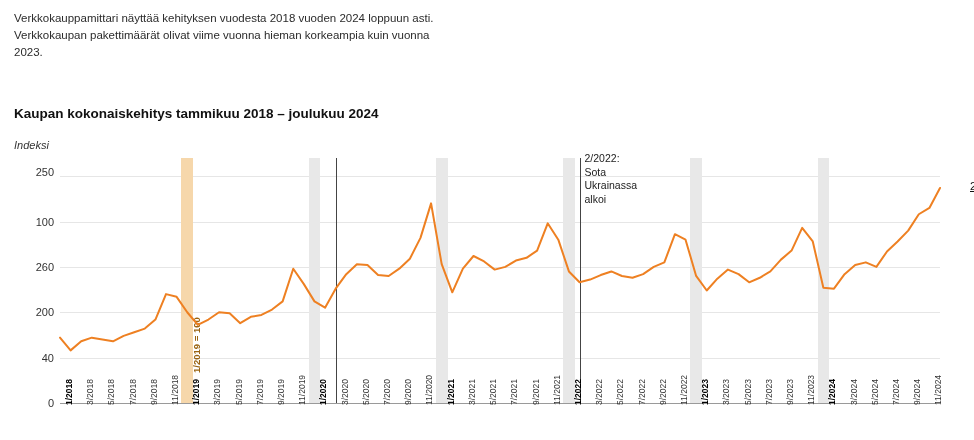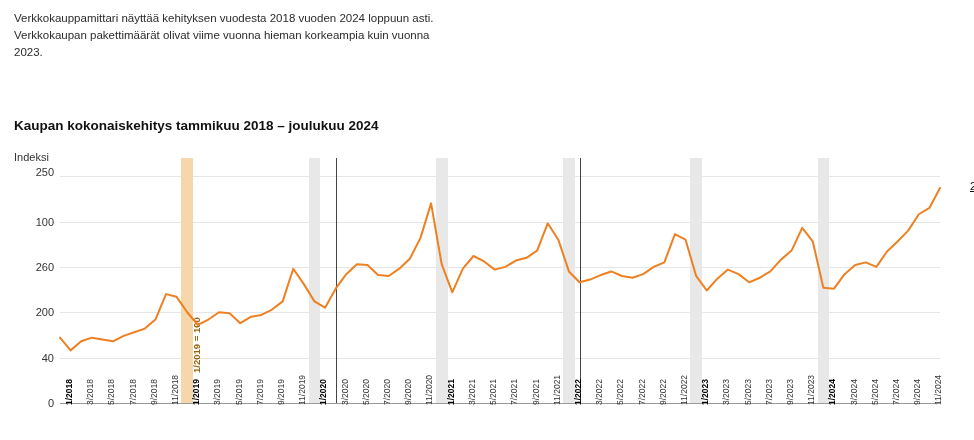--- a/index.html
+++ b/index.html
@@ -10,25 +10,25 @@
     color:#1a1a1a;
     overflow:hidden;
     position:relative;
   }
   .intro{
     position:absolute;left:14px;top:10px;width:420px;
     font-size:11.5px;line-height:17px;color:#2b2b2b;
   }
   .chart-title{
     position:absolute;left:14px;top:106px;
-    font-size:13.5px;font-weight:bold;color:#111;margin-top:12px;
+    font-size:13.5px;font-weight:bold;color:#111;
   }
   .axis-label{
-    position:absolute;left:14px;top:151px;
-    font-size:11px;color:#333;
+    position:absolute;left:14px;top:139px;
+    font-size:11px;color:#333;font-style:italic;
   }
   .plot-wrap{
     position:absolute;left:14px;top:140px;width:946px;height:296px;
   }
   
   .plot{
     position:absolute;left:46px;top:18px;width:880px;height:245px;
   }
   .gridline{
     position:absolute;left:0;width:100%;height:1px;background:#e6e6e6;
@@ -99,20 +99,24 @@
       <div class="ytick" style="top: 14px;">250</div>
       <div class="band" style="left: 248.627px; width: 11.6627px;"></div>
       <div class="band" style="left: 375.855px; width: 11.6627px;"></div>
       <div class="band" style="left: 503.084px; width: 11.6627px;"></div>
       <div class="band" style="left: 630.313px; width: 11.6627px;"></div>
       <div class="band" style="left: 757.542px; width: 11.6627px;"></div>
       <div class="band highlight" style="left: 121.398px; width: 11.6627px;"></div>
       <div class="band-label" style="left: 131.229px; top: 215px;">1/2019 = 100</div>
       <div class="vline" style="left: 275.663px;"></div>
       <div class="vline" style="left: 519.518px;"></div>
+      <div class="annot" style="left: 524.518px; top: -6px;">2/2022:
+Sota
+Ukrainassa
+alkoi</div>
       <svg class="series" width="880" height="245">
         <polyline points="0.00,179.67 10.60,192.37 21.20,183.30 31.81,179.67 42.41,181.48 53.01,183.30 63.61,177.85 74.22,174.22 84.82,170.59 95.42,161.52 106.02,136.11 116.63,138.83 127.23,154.26 137.83,166.96 148.43,161.52 159.04,154.26 169.64,155.17 180.24,165.15 190.84,158.80 201.45,156.98 212.05,151.54 222.65,143.37 233.25,110.70 243.86,126.13 254.46,143.37 265.06,149.72 275.66,130.67 286.27,116.15 296.87,106.17 307.47,107.07 318.07,117.06 328.67,117.96 339.28,110.70 349.88,100.72 360.48,79.85 371.08,45.37 381.69,106.17 392.29,134.30 402.89,110.70 413.49,98.00 424.10,103.44 434.70,111.61 445.30,108.89 455.90,102.54 466.51,99.81 477.11,92.56 487.71,65.33 498.31,81.67 508.92,113.43 519.52,124.31 530.12,121.59 540.72,117.06 551.33,113.43 561.93,117.96 572.53,119.78 583.13,116.15 593.73,108.89 604.34,104.35 614.94,76.22 625.54,81.67 636.14,117.96 646.75,132.48 657.35,120.69 667.95,111.61 678.55,116.15 689.16,124.31 699.76,119.78 710.36,113.43 720.96,101.63 731.57,92.56 742.17,69.87 752.77,83.48 763.37,129.76 773.98,130.67 784.58,116.15 795.18,107.07 805.78,104.35 816.39,108.89 826.99,93.46 837.59,83.48 848.19,72.59 858.80,56.26 869.40,49.91 880.00,29.94" fill="none" stroke="#ee8022" stroke-width="2" stroke-linejoin="round" stroke-linecap="round"></polyline>
       </svg>
       <div class="endlabel" style="left: 910px; top: 21.9444px; text-decoration: underline;">237</div>
     </div>
   <div class="xticks" id="xticks">
       <div class="xtick bold" style="left: 4px; top: 0px;">1/2018</div>
       <div class="xtick" style="left: 25.2048px; top: 0px;">3/2018</div>
       <div class="xtick" style="left: 46.4096px; top: 0px;">5/2018</div>
       <div class="xtick" style="left: 67.6145px; top: 0px;">7/2018</div>

